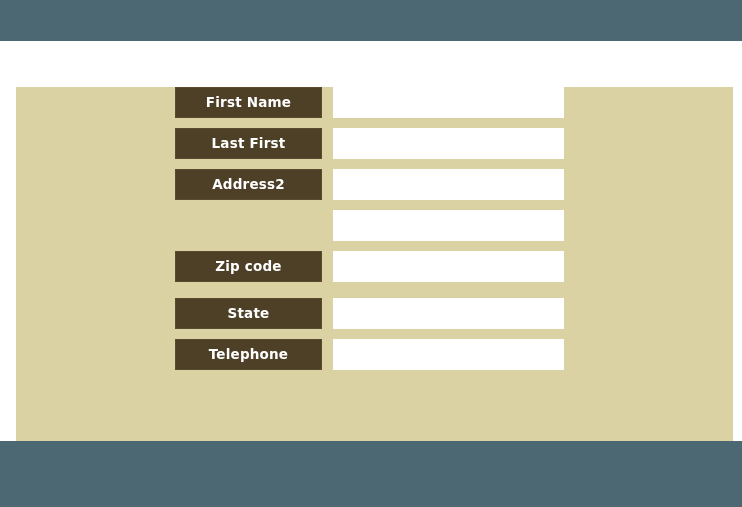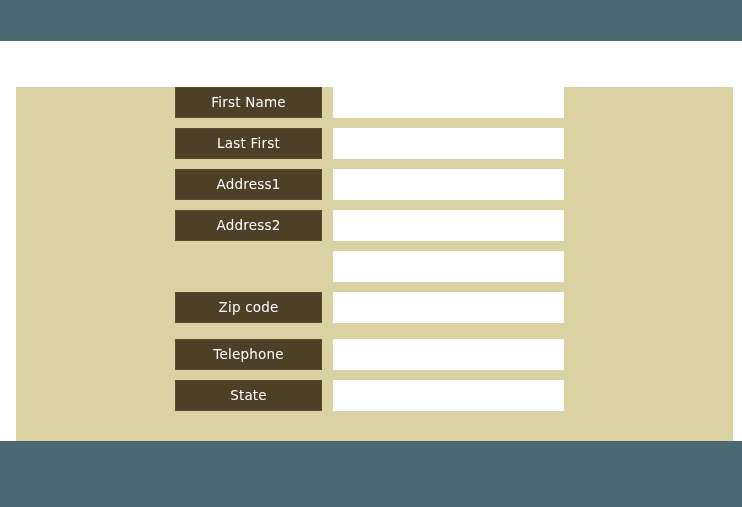--- a/index.html
+++ b/index.html
@@ -89,21 +89,21 @@
   .row-label {
     position: absolute;
     left: 159px;
     top: 0;
     width: 147px;
     height: 31px;
     box-sizing: border-box;
     background: #4e4027;
     color: #ffffff;
     font-size: 13.5px;
-    font-weight: normal;
+    font-weight: bold;
     letter-spacing: 0.2px;
     display: flex;
     align-items: center;
     justify-content: center;
     text-align: center;
     line-height: 1;
     border: 1px solid #5a4b30;
   }
 
   .row-input {
@@ -135,40 +135,36 @@
       <div class="form-rows" id="form-rows">
           <div class="form-row">
             <div class="row-label">First Name</div>
             <input type="text" class="row-input" placeholder="" style="">
           </div>
           <div class="form-row">
             <div class="row-label">Last First</div>
             <input type="text" class="row-input" placeholder="" style="">
           </div>
           <div class="form-row">
-            <div class="row-label">Address1</div>
-            <input type="text" class="row-input" placeholder="" style="">
-          </div>
-          <div class="form-row">
             <div class="row-label">Address2</div>
             <input type="text" class="row-input" placeholder="" style="">
           </div>
           <div class="form-row">
             <input type="text" class="row-input" placeholder="" style="">
           </div>
           <div class="form-row group-break">
             <div class="row-label">Zip code</div>
             <input type="text" class="row-input" placeholder="" style="">
           </div>
           <div class="form-row">
-            <div class="row-label">Telephone</div>
+            <div class="row-label">State</div>
             <input type="text" class="row-input" placeholder="" style="">
           </div>
           <div class="form-row">
-            <div class="row-label">State</div>
+            <div class="row-label">Telephone</div>
             <input type="text" class="row-input" placeholder="" style="">
           </div>
         </div>
     </div>
   </div>
 
   <div class="backdrop-bottom"></div>
 
 </div>
 

